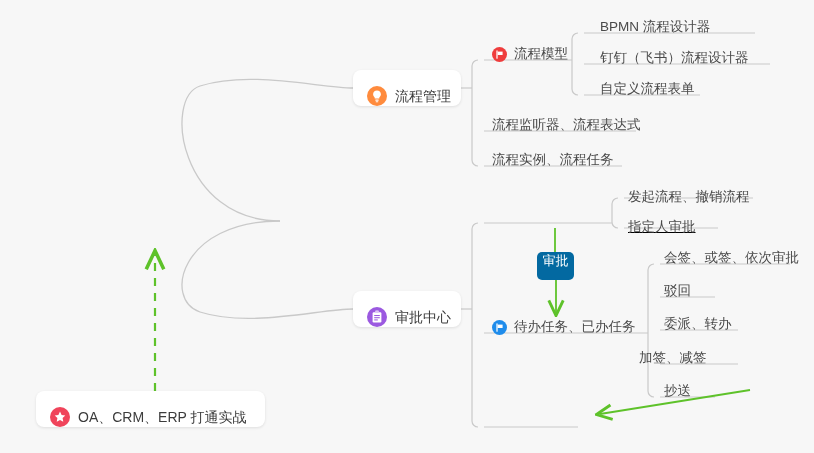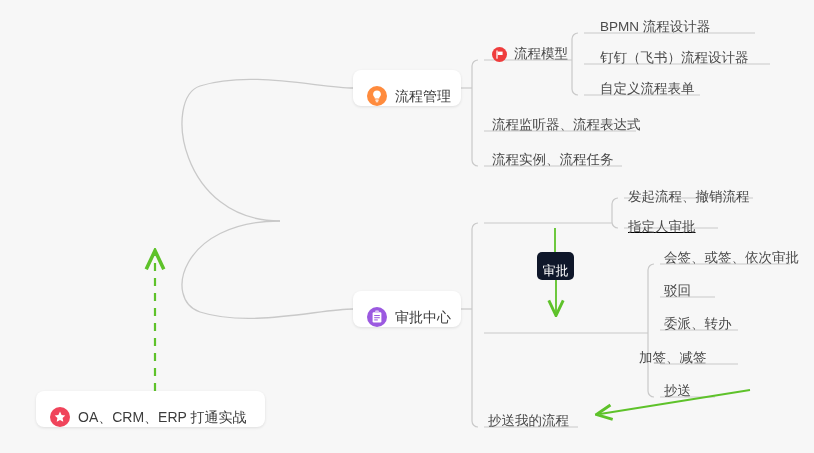--- a/index.html
+++ b/index.html
@@ -93,24 +93,24 @@
   .icon-circle.sm { width: 15px; height: 15px; }
   .icon-circle svg { display: block; }
 
   
   #badge-approve {
     position: absolute;
     left: 537px;
     top: 252px;
     width: 37px;
     height: 28px;
-    background: #0f172a;
+    background: #0369a1;
     border-radius: 5px;
     display: flex;
-    align-items: flex-end;
+    align-items: flex-start;
     justify-content: center;
     font-family: Liberation Mono, monospace;
   }
   #badge-approve .bt {
     color: #ffffff;
     font-size: 13px;
     white-space: nowrap;
   }
 </style>
 </head>
@@ -226,40 +226,47 @@
     <span class="card-label">审批中心</span>
   </div>
 
   <div class="plain" style="left:628px; top:184px;">
     <span class="t">发起流程、撤销流程</span>
   </div>
   <div class="plain" style="left:628px; top:214px;text-decoration:underline;">
     <span class="t">指定人审批</span>
   </div>
 
+  <div class="plain" style="left:492px; top:314px;">
+    <span class="icon-circle sm">
+      <svg width="15" height="15" viewBox="0 0 15 15">
+        <circle cx="7.5" cy="7.5" r="7.5" fill="#1f8ceb"></circle>
+        <path d="M5.0 3.9 L5.0 11.2" stroke="#ffffff" stroke-width="1.25" stroke-linecap="round"></path>
+        <path d="M5.6 4.6 L10.6 4.6 L10.6 8.0 L5.6 8.0 Z" fill="#ffffff"></path>
+      </svg>
+    </span>
+    <span class="t with-icon">待办任务、已办任务</span>
+  </div>
 
   <div class="plain" style="left:664px; top:245px;justify-content:center;">
     <span class="t">会签、或签、依次审批</span>
   </div>
   <div class="plain" style="left:664px; top:278px;">
     <span class="t">驳回</span>
   </div>
   <div class="plain" style="left:664px; top:311px;">
     <span class="t">委派、转办</span>
   </div>
   <div class="plain" style="left:639px; top:345px;">
     <span class="t">加签、减签</span>
   </div>
   <div class="plain" style="left:664px; top:378px;">
     <span class="t">抄送</span>
   </div>
 
-  <div class="plain" style="left:488px; top:408px;">
-    <span class="t">抄送我的流程</span>
-  </div>
 
   <div id="badge-approve">
     <span class="bt">审批</span>
   </div>
 
   <div class="card" id="node-bottom-note">
     <span class="icon-circle">
       <svg width="20" height="20" viewBox="0 0 20 20">
         <circle cx="10" cy="10" r="10" fill="#f0445b"></circle>
         <path d="M10 4.6 L11.62 8.06 L15.3 8.55 L12.6 11.1 L13.28 14.85

